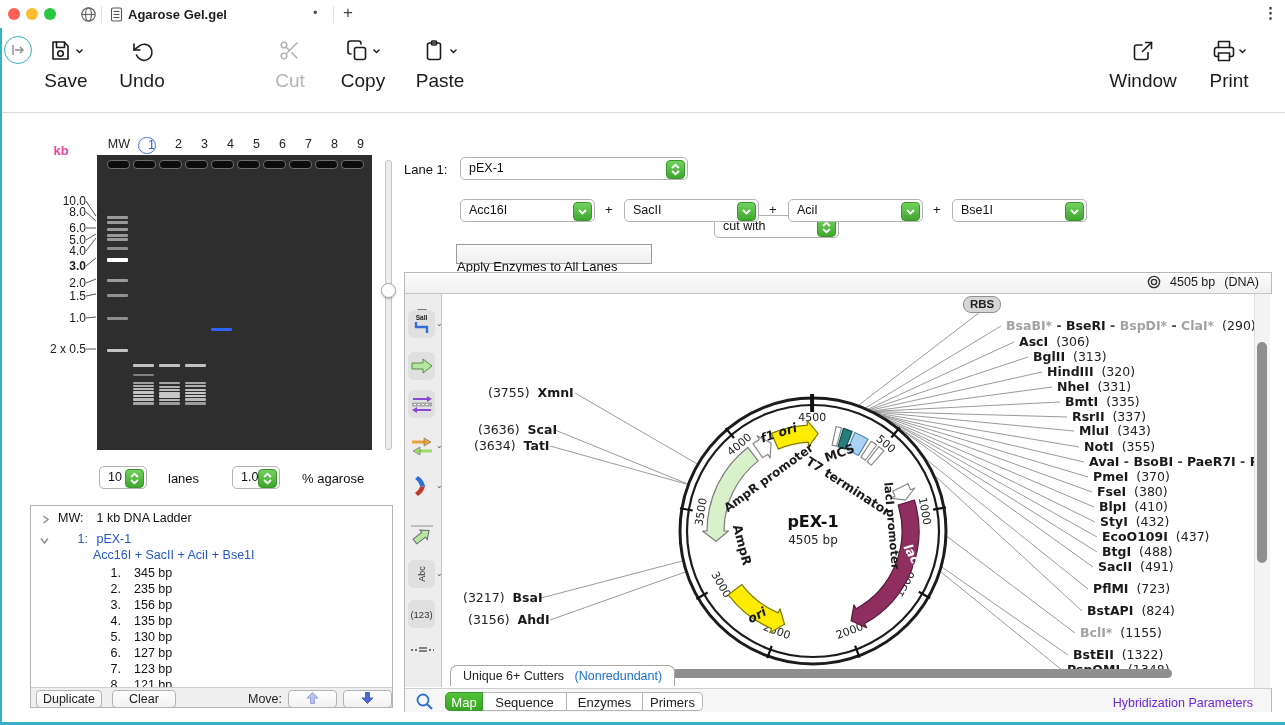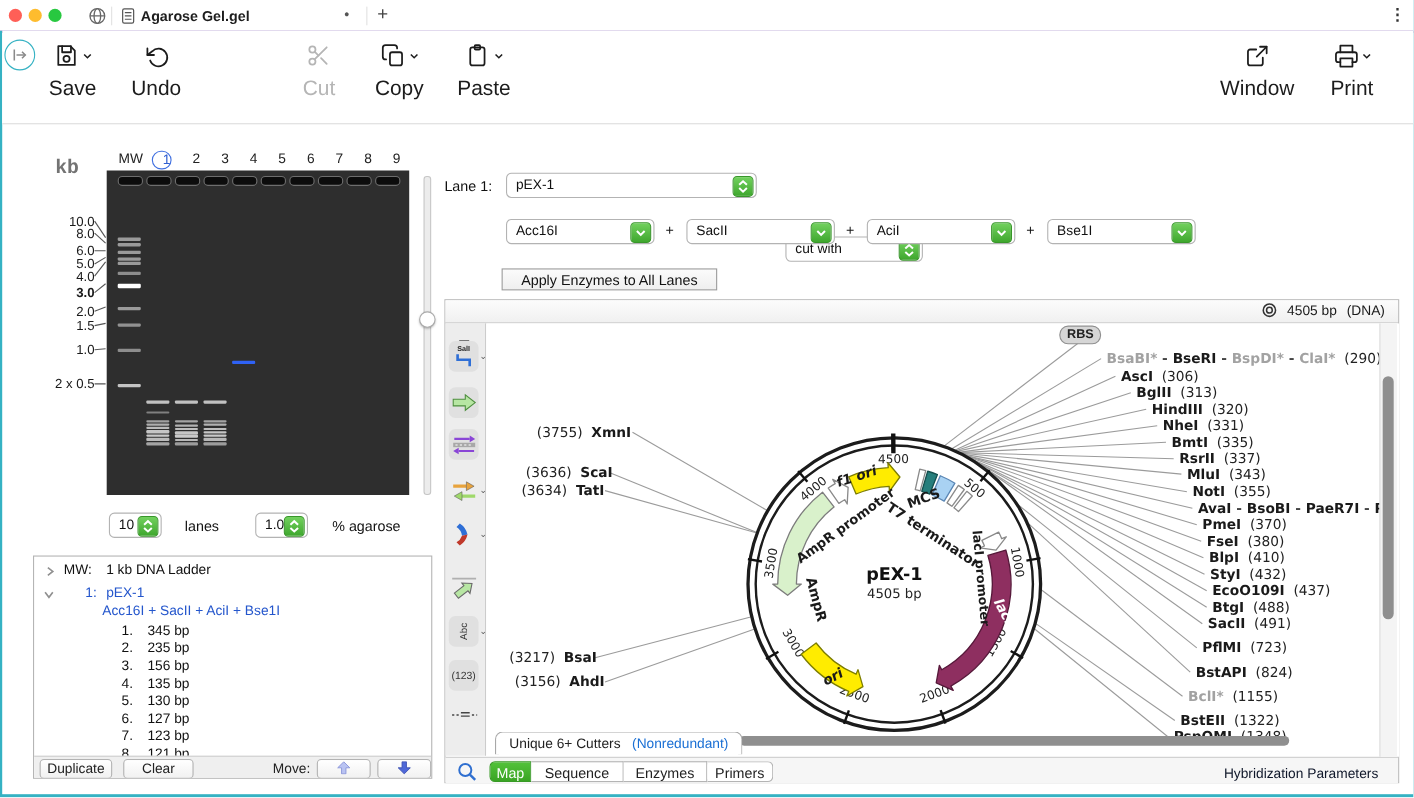--- a/index.html
+++ b/index.html
@@ -16,21 +16,21 @@
   #bottom-edge{left:0;top:722px;width:1285px;height:3px;background:#35b2c3;}
   
   #toolbar{left:2px;top:28px;width:1283px;height:84px;background:#fff;border-bottom:1px solid #dcdcdc;}
   .tbtn{position:absolute;width:76px;height:70px;top:8px;text-align:center;color:#1c1c1c;cursor:default;}
   .tbtn.disabled{color:#b5b5b5;}
   .tbtn .lbl{font-size:19px;margin-top:4px;}
   .tbtn .ic{height:30px;display:flex;align-items:center;justify-content:center;gap:2px;}
   #side-circle{left:4px;top:36px;width:26px;height:26px;border:1.5px solid #35b2c3;border-radius:50%;
      background:#fff;display:flex;align-items:center;justify-content:center;}
   
-  #kb-label{font-weight:bold;font-size:18px;color:#737373;font-family:Liberation Mono, monospace;}
+  #kb-label{font-weight:bold;font-size:13px;color:#ec4899;}
   .kb-axis{position:absolute;left:28px;width:58px;text-align:right;font-size:12px;color:#1a1a1a;height:14px;}
   .lane-h{position:absolute;top:137px;width:26px;text-align:right;font-size:12.5px;color:#222;}
   #gel{left:97px;top:155px;width:275px;height:295px;background:#2e2e2e;}
   .well{position:absolute;top:5px;height:7px;width:21px;border-radius:4px;background:#0c0c0c;border:1px solid #6e6e6e;}
   .band{position:absolute;border-radius:1px;}
   
   .spin,.dd{position:absolute;background:#fff;border:1px solid #b3b3b3;border-radius:5px;height:21px;
      font-size:12.5px;color:#111;}
   .spin .val,.dd .val{position:absolute;left:8px;top:3px;}
   .greenbox{position:absolute;right:2px;top:2px;width:17px;height:17px;border-radius:4px;
@@ -39,21 +39,21 @@
   
   #listbox{left:30px;top:505px;width:361px;height:201px;border:1px solid #b5b5b5;background:#fff;overflow:hidden;}
   .lrow{position:absolute;font-size:12.5px;white-space:nowrap;}
   .blue{color:#2456cc;}
   #list-footer{position:absolute;left:0;top:181px;width:100%;height:20px;background:#efefef;border-top:1px solid #cfcfcf;}
   .sbtn{position:absolute;background:linear-gradient(#ffffff,#f1f1f1);border:1px solid #b3b3b3;border-radius:4px;
      font-size:12.5px;color:#222;text-align:center;height:15px;padding-top:1px;}
   
   .plus{position:absolute;font-size:13px;color:#111;}
   #apply-btn{position:absolute;left:456px;top:244px;width:196px;height:20px;background:linear-gradient(#fbfbfb,#efefef);
-     border:1px solid #9b9b9b;font-size:13px;color:#111;text-align:center;padding-top:2px;box-sizing:border-box;}
+     border:1px solid #9b9b9b;font-size:13px;color:#111;padding-top:14px;box-sizing:border-box;}
   
   #map-panel{left:404px;top:272px;width:868px;height:440px;border:1px solid #b9b9b9;background:#fff;box-sizing:border-box;}
   #map-header{position:absolute;left:0;top:0;width:100%;height:21px;background:linear-gradient(#fcfcfc,#f0f0f0);
      border-bottom:1px solid #c6c6c6;box-sizing:border-box;}
   #map-header .hdr-right{position:absolute;right:12px;top:2px;display:flex;gap:9px;align-items:center;
      font-size:12.5px;color:#1a1a1a;}
   #map-toolbar{position:absolute;left:0;top:21px;width:37px;height:393px;background:#ededed;border-right:1px solid #c8c8c8;box-sizing:border-box;}
   .mtb{position:absolute;left:3px;width:27px;height:28px;background:#e0e0e0;border-radius:6px;
      display:flex;align-items:center;justify-content:center;}
   .mtb.nobg{background:transparent;}
@@ -68,21 +68,21 @@
   #cutters-tab{position:absolute;left:45px;top:392px;height:21px;background:#fff;border:1px solid #a8a8a8;border-bottom:none;
      border-radius:7px 7px 0 0;font-size:12.5px;color:#222;padding:3px 12px 0 12px;box-sizing:border-box;z-index:6;}
   #hscroll{position:absolute;left:263px;top:395px;width:590px;height:12px;z-index:5;}
   #hscroll .thumb{position:absolute;left:4px;top:1px;width:500px;height:9px;border-radius:5px;background:#8f8f8f;}
   #vscroll{position:absolute;right:1px;top:21px;width:15px;height:394px;background:#f4f4f4;border-left:1px solid #ddd;z-index:5;}
   #vscroll .thumb{position:absolute;left:2px;top:48px;width:10px;height:221px;border-radius:5px;background:#8f8f8f;}
   #map-bottombar{position:absolute;left:0;top:415px;width:100%;height:24px;background:#f6f6f6;border-top:1px solid #cfcfcf;box-sizing:border-box;}
   .seg{position:absolute;top:3px;height:19px;background:#fff;border:1px solid #b4b4b4;font-size:13px;color:#222;
      text-align:center;padding-top:2px;box-sizing:border-box;}
   .seg.active{background:linear-gradient(#52c23a,#3aa424);color:#fff;border-color:#389a26;}
-  #hyb-link{position:absolute;right:18px;top:7px;font-size:12.5px;color:#0f172a;}
+  #hyb-link{position:absolute;right:18px;top:7px;font-size:12.5px;color:#6d28d9;}
   .link-blue{color:#1a6fd4;}
   svg{display:block;}
 </style>
 </head>
 <body>
 
 <div id="app">
 
   <div id="tabbar" class="abs">
     <div class="abs traffic" style="left:8px;background:#ff5f57;"></div>

